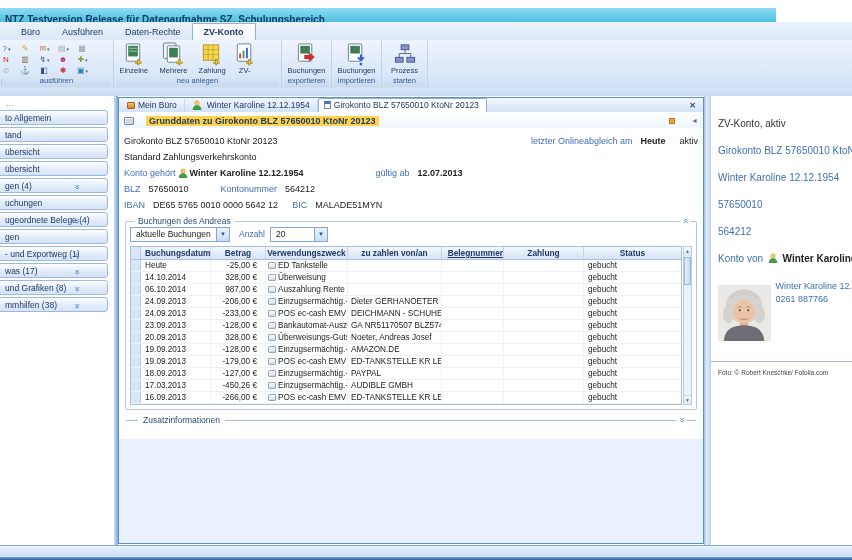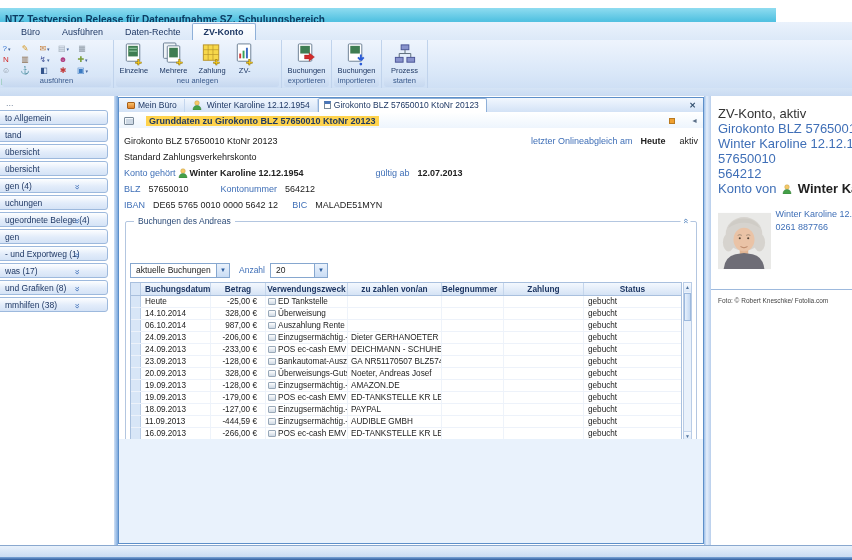--- a/index.html
+++ b/index.html
@@ -88,21 +88,21 @@
   .person-ico { width:10px; height:10px; display:inline-block; margin:0 2px; }
 
   
   #bookings { position:relative; margin:8px 1px 0 1px; border:1px solid #b3c6e0; border-radius:2px;
     padding:4px 4px 4px 4px; }
   #bookings .legend { position:absolute; top:-6px; left:8px; background:#fff; padding:0 4px;
     font-size:8.5px; color:#2b4a77; }
   #bookings .fs-chev { position:absolute; top:-6px; right:8px; background:#fff; color:#4f81bd;
     font-size:9px; transform:rotate(90deg); cursor:pointer; }
   #bookings .fs-chev::after { content:"«"; }
-  .filterrow { display:flex; align-items:center; gap:5px; height:16px; margin-bottom:4px;margin-top:36px; }
+  .filterrow { display:flex; align-items:center; gap:5px; height:16px; margin-bottom:4px; }
   .sel { display:inline-flex; border:1px solid #86a7cf; background:#fff; height:15px; align-items:center;
     cursor:pointer; }
   .sel .sv { font-size:8.5px; color:#222; padding:0 5px; }
   .sel .sa { width:13px; height:100%; background:linear-gradient(#eaf2fc,#c9dcf4); border-left:1px solid #86a7cf;
     color:#2c5c9e; font-size:6px; display:flex; align-items:center; justify-content:center; }
   .filterrow .anz { font-size:8.5px; color:#3f6fb7; margin-left:4px; }
 
   .tablewrap { display:flex; align-items:stretch; }
   .tbl { flex:1; border:1px solid #a9c0de; }
   .thead { display:flex; height:13px; background:linear-gradient(#f3f8fe,#d5e3f5);
@@ -136,21 +136,21 @@
   #zusatz { position:relative; height:12px; margin:10px 2px 0 2px; border-top:1px solid #a9bfdc; }
   #zusatz .lg { position:absolute; top:-6px; left:12px; background:#fff; padding:0 5px;
     font-size:8.5px; color:#2b4a77; }
   #zusatz .chev { position:absolute; top:-6px; right:12px; background:#fff; color:#4f81bd; font-size:9px;
     transform:rotate(-90deg); cursor:pointer; }
   #zusatz .chev::after { content:"«"; }
 
   
   #rightpanel { position:absolute; left:711px; top:96px; width:141px; height:449px; background:#fff;
     padding:10px 0 0 7px; overflow:hidden; }
-  .rline { height:15px; font-size:13px; color:#3f6fb7; white-space:nowrap; overflow:hidden; }
+  .rline { height:15px; font-size:10px; color:#3f6fb7; white-space:nowrap; overflow:hidden;margin-top:12px; }
   .rline.first { color:#333; }
   .rline .b { color:#222; }
   #photo-row { display:flex; margin-top:5px; }
   #contact { margin:8px 0 0 4px; overflow:hidden; }
   #contact div { font-size:9px; color:#3f6fb7; white-space:nowrap; height:13px; }
   #rp-divider { margin:8px 0 0 -7px; width:141px; border-top:1px solid #9db9dd; }
   #photo-credit { margin-top:7px; font-size:6.5px; color:#444; white-space:nowrap; }
 
   
   #statusbar { position:absolute; left:0; top:545px; width:852px; height:12px;
@@ -474,21 +474,21 @@
         </div>
 
         <div class="tablewrap">
           <div class="tbl">
             <div class="thead">
               <span class="c-sel"></span>
               <span class="c-date">Buchungsdatum</span>
               <span class="c-amt" style="text-align:center;padding-right:0;">Betrag</span>
               <span class="c-zweck" style="display:block;text-align:center;padding-left:0;">Verwendungszweck</span>
               <span class="c-payee" style="text-align:center;padding-left:0;">zu zahlen von/an</span>
-              <span class="c-beleg" style="text-align:left;">Belegnummer</span>
+              <span class="c-beleg" style="text-align:right;text-decoration:underline;">Belegnummer</span>
               <span class="c-zahl" style="text-align:center;">Zahlung</span>
               <span class="c-status" style="text-align:center;padding-left:0;">Status</span>
             </div>
             <div>
 
                 <div class="trow">
                   <span class="c-sel"></span>
                   <span class="c-date">Heute</span>
                   <span class="c-amt neg">-25,00 €</span>
                   <span class="c-zweck">
@@ -622,22 +622,22 @@
                     <em>Einzugsermächtig.-</em>
                   </span>
                   <span class="c-payee">PAYPAL</span>
                   <span class="c-beleg"></span>
                   <span class="c-zahl"></span>
                   <span class="c-status">gebucht</span>
                 </div>
 
                 <div class="trow">
                   <span class="c-sel"></span>
-                  <span class="c-date">11.09.2013</span>
-                  <span class="c-amt neg">-444,59 €</span>
+                  <span class="c-date">17.03.2013</span>
+                  <span class="c-amt neg">-450,26 €</span>
                   <span class="c-zweck">
                     <i class="bp"></i>
                     <em>Einzugsermächtig.-</em>
                   </span>
                   <span class="c-payee">AUDIBLE GMBH</span>
                   <span class="c-beleg"></span>
                   <span class="c-zahl"></span>
                   <span class="c-status">gebucht</span>
                 </div>
 

